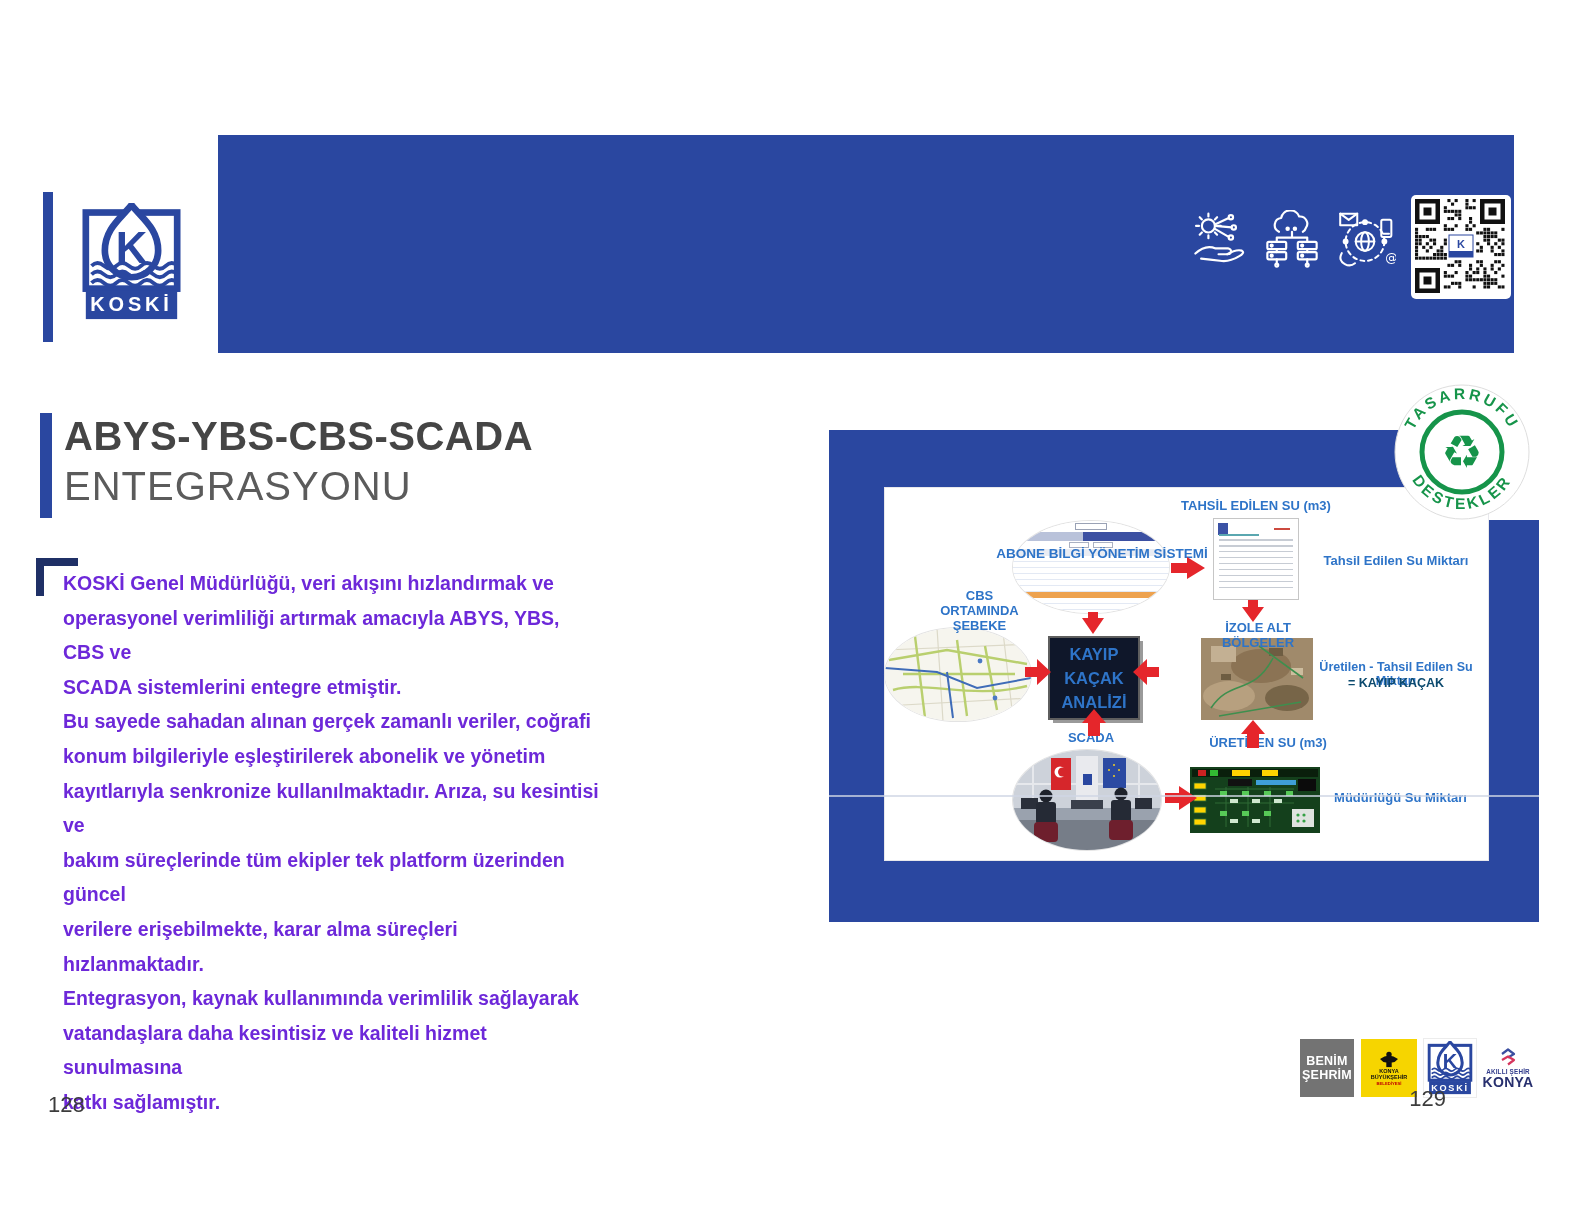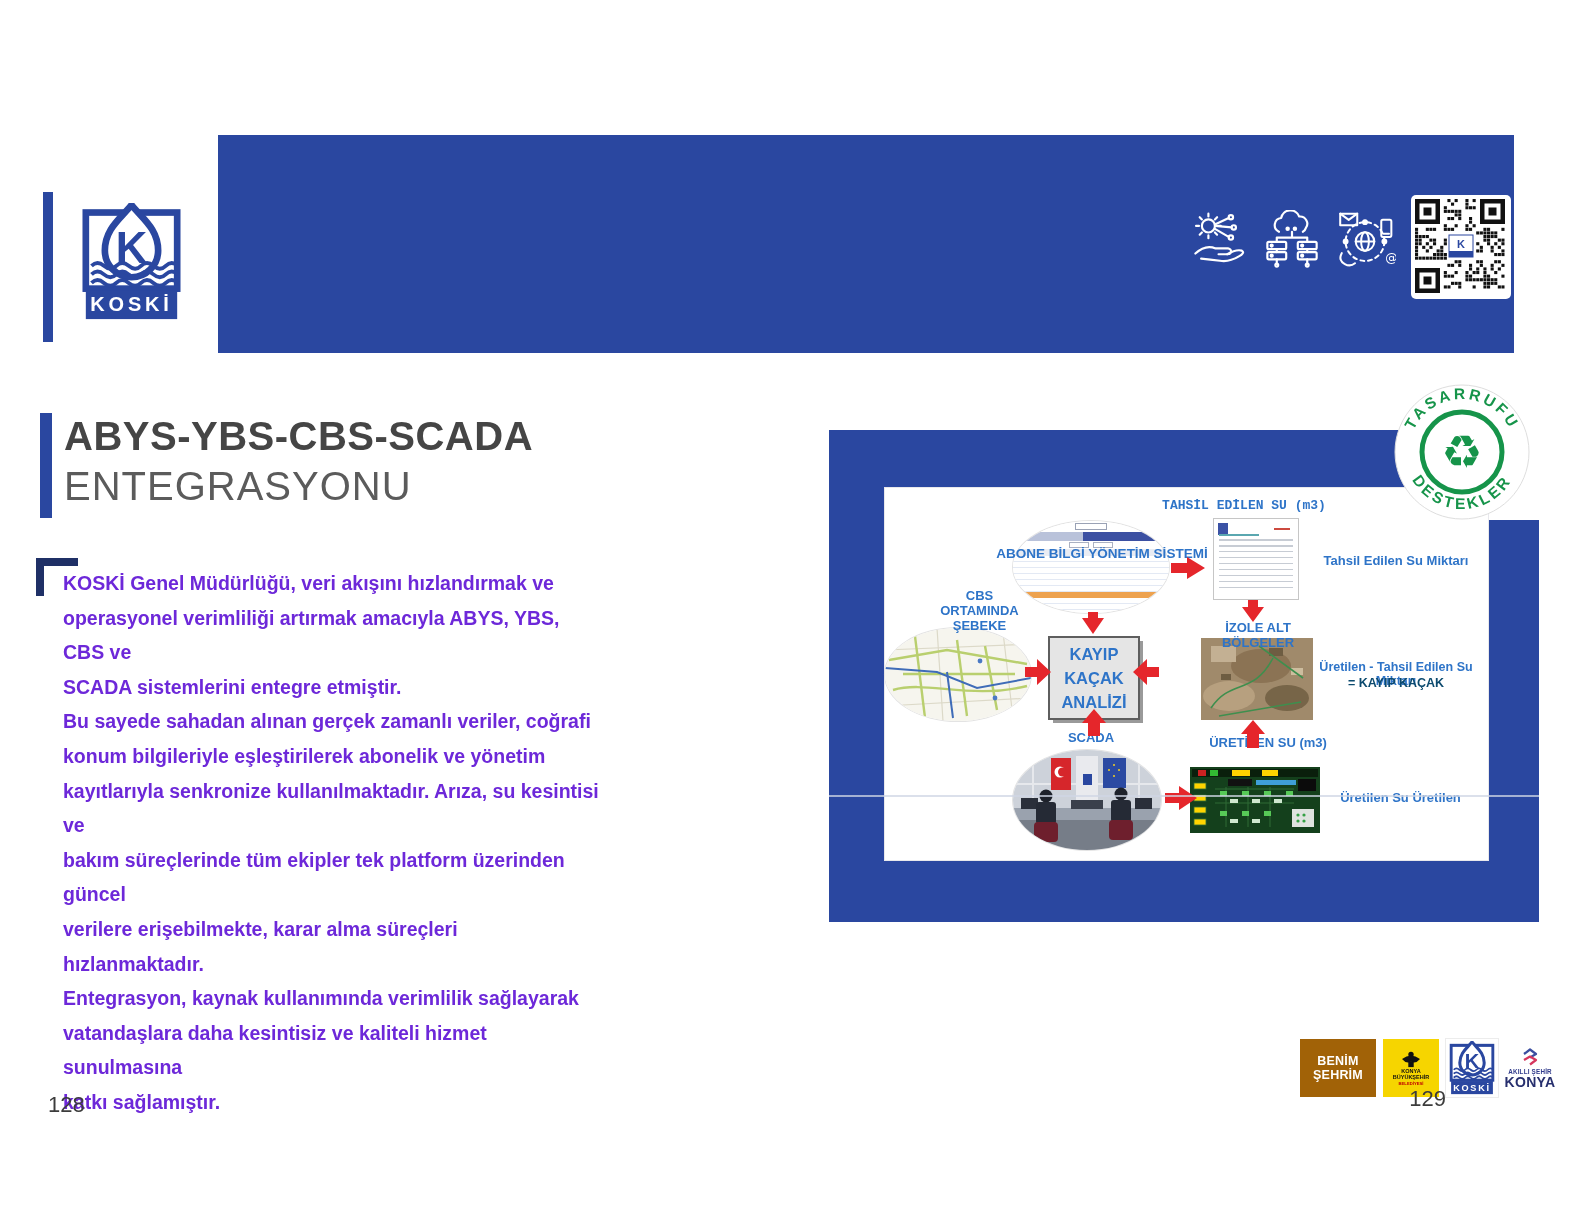--- a/index.html
+++ b/index.html
@@ -31,30 +31,30 @@
   #panel-scanline{position:absolute;left:0;top:365px;width:710px;height:2px;
                   background:#cfd5e4;opacity:.75;z-index:6;}
   #diagram{position:absolute;left:56px;top:58px;width:603px;height:372px;background:#fff;
            box-shadow:0 0 0 1px #e8e8ec;}
   #badge{left:1392px;top:382px;z-index:8;}
 
   
   .dlab{position:absolute;color:#2e74c8;font-weight:bold;text-align:center;
         font-size:13px;line-height:1.14;white-space:pre-line;z-index:4;}
   #lbl-abys{left:87px;top:24px;width:260px;font-size:13.5px;margin-top:34px;}
-  #lbl-tahsil{left:274px;top:11px;width:170px;font-family:Liberation Mono, monospace;}
+  #lbl-tahsil{left:286px;top:11px;width:170px;}
   #lbl-tahsil-miktar{left:425px;top:66px;width:172px;}
   #lbl-cbs{left:32px;top:101px;width:125px;}
   #lbl-izole{left:305px;top:133px;width:136px;}
   #lbl-uret-tahsil{left:418px;top:172px;width:186px;font-size:12.5px;}
   #lbl-kayip-eq{left:418px;top:188px;width:186px;font-size:12.5px;color:#0c4a6e;}
   #lbl-scada{left:158px;top:243px;width:96px;}
   #lbl-uretilen{left:313px;top:248px;width:140px;}
   #lbl-uret-miktar{left:438px;top:303px;width:155px;}
-  #kayip-box{position:absolute;left:163px;top:148px;width:88px;height:80px;background:#e5e5e5;
+  #kayip-box{position:absolute;left:163px;top:148px;width:88px;height:80px;background:#0f172a;
              border:2px solid #5e5e5e;box-shadow:4px 4px 0 -1px #9a9a9a;z-index:3;
              display:flex;align-items:center;justify-content:center;text-align:center;
              color:#2e74c8;font-weight:bold;font-size:16.5px;line-height:24px;white-space:pre-line;}
 
   
   .oval{position:absolute;border-radius:50%;overflow:hidden;background:#fff;
         box-shadow:0 0 0 1px #e3e3e3;z-index:2;}
   #abys-oval{left:128px;top:33px;width:156px;height:92px;}
   #abys-oval .t-inp{height:11px;background:#fff;display:flex;justify-content:center;align-items:center;}
   #abys-oval .t-inp span{width:30px;height:5px;border:1px solid #9aa2b5;display:block;}
@@ -74,21 +74,21 @@
   #invoice .inv-teal{position:absolute;left:5px;top:15px;width:40px;height:2px;background:#5aa7b0;}
   #map-oval{left:0px;top:140px;width:146px;height:93px;}
   #izole-img{position:absolute;left:316px;top:150px;width:112px;height:82px;z-index:2;}
   #scada-oval{left:128px;top:262px;width:148px;height:100px;}
   #hmi-img{position:absolute;left:305px;top:279px;width:130px;height:66px;z-index:2;}
   #arrows{position:absolute;left:0;top:0;z-index:5;}
 
   
   #footer-logos{left:1300px;top:1039px;display:flex;gap:7px;align-items:stretch;height:58px;}
   .flogo{height:58px;display:flex;flex-direction:column;align-items:center;justify-content:center;}
-  #logo-benim{width:76px;background:#a16207;color:#fff;font-weight:bold;font-size:12.5px;
+  #logo-benim{width:54px;background:#737373;color:#fff;font-weight:bold;font-size:12.5px;
               line-height:1.12;text-align:center;white-space:pre-line;letter-spacing:.2px;}
   #logo-konya-bb{width:56px;background:#f6d500;text-align:center;}
   #logo-konya-bb .kn1{font-size:5.5px;font-weight:bold;color:#111;line-height:1.2;}
   #logo-konya-bb .kn2{font-size:5.5px;font-weight:bold;color:#111;line-height:1.2;}
   #logo-konya-bb .kn3{font-size:4.2px;font-weight:bold;color:#c00000;line-height:1.3;}
   #logo-koski{width:52px;background:#fff;box-shadow:0 0 0 1px #ececec;}
   #logo-akilli{width:50px;background:#fff;}
   #logo-akilli .ak1{font-size:6.3px;font-weight:bold;color:#323c8c;letter-spacing:.2px;margin-top:1px;}
   #logo-akilli .ak2{font-size:14px;font-weight:bold;color:#272f6e;letter-spacing:.3px;line-height:1;}
 
@@ -387,21 +387,21 @@
       <div class="dlab" id="lbl-tahsil">TAHSİL EDİLEN SU (m3)</div>
       <div class="dlab" id="lbl-tahsil-miktar">Tahsil Edilen Su Miktarı</div>
       <div class="dlab" id="lbl-cbs">CBS
 ORTAMINDA
 ŞEBEKE</div>
       <div class="dlab" id="lbl-izole">İZOLE ALT BÖLGELER</div>
       <div class="dlab" id="lbl-uret-tahsil">Üretilen - Tahsil Edilen Su Miktarı</div>
       <div class="dlab" id="lbl-kayip-eq">= KAYIP KAÇAK</div>
       <div class="dlab" id="lbl-scada">SCADA</div>
       <div class="dlab" id="lbl-uretilen">ÜRETİLEN SU (m3)</div>
-      <div class="dlab" id="lbl-uret-miktar">Üretilen Su Üretilen</div>
+      <div class="dlab" id="lbl-uret-miktar">Müdürlüğü Su Miktarı</div>
 
       <div id="kayip-box">KAYIP
 KAÇAK
 ANALİZİ</div>
 
       <div class="oval" id="abys-oval">
         <div class="t-inp">
             <span></span>
           </div>
         <div class="t-hdr"></div>

